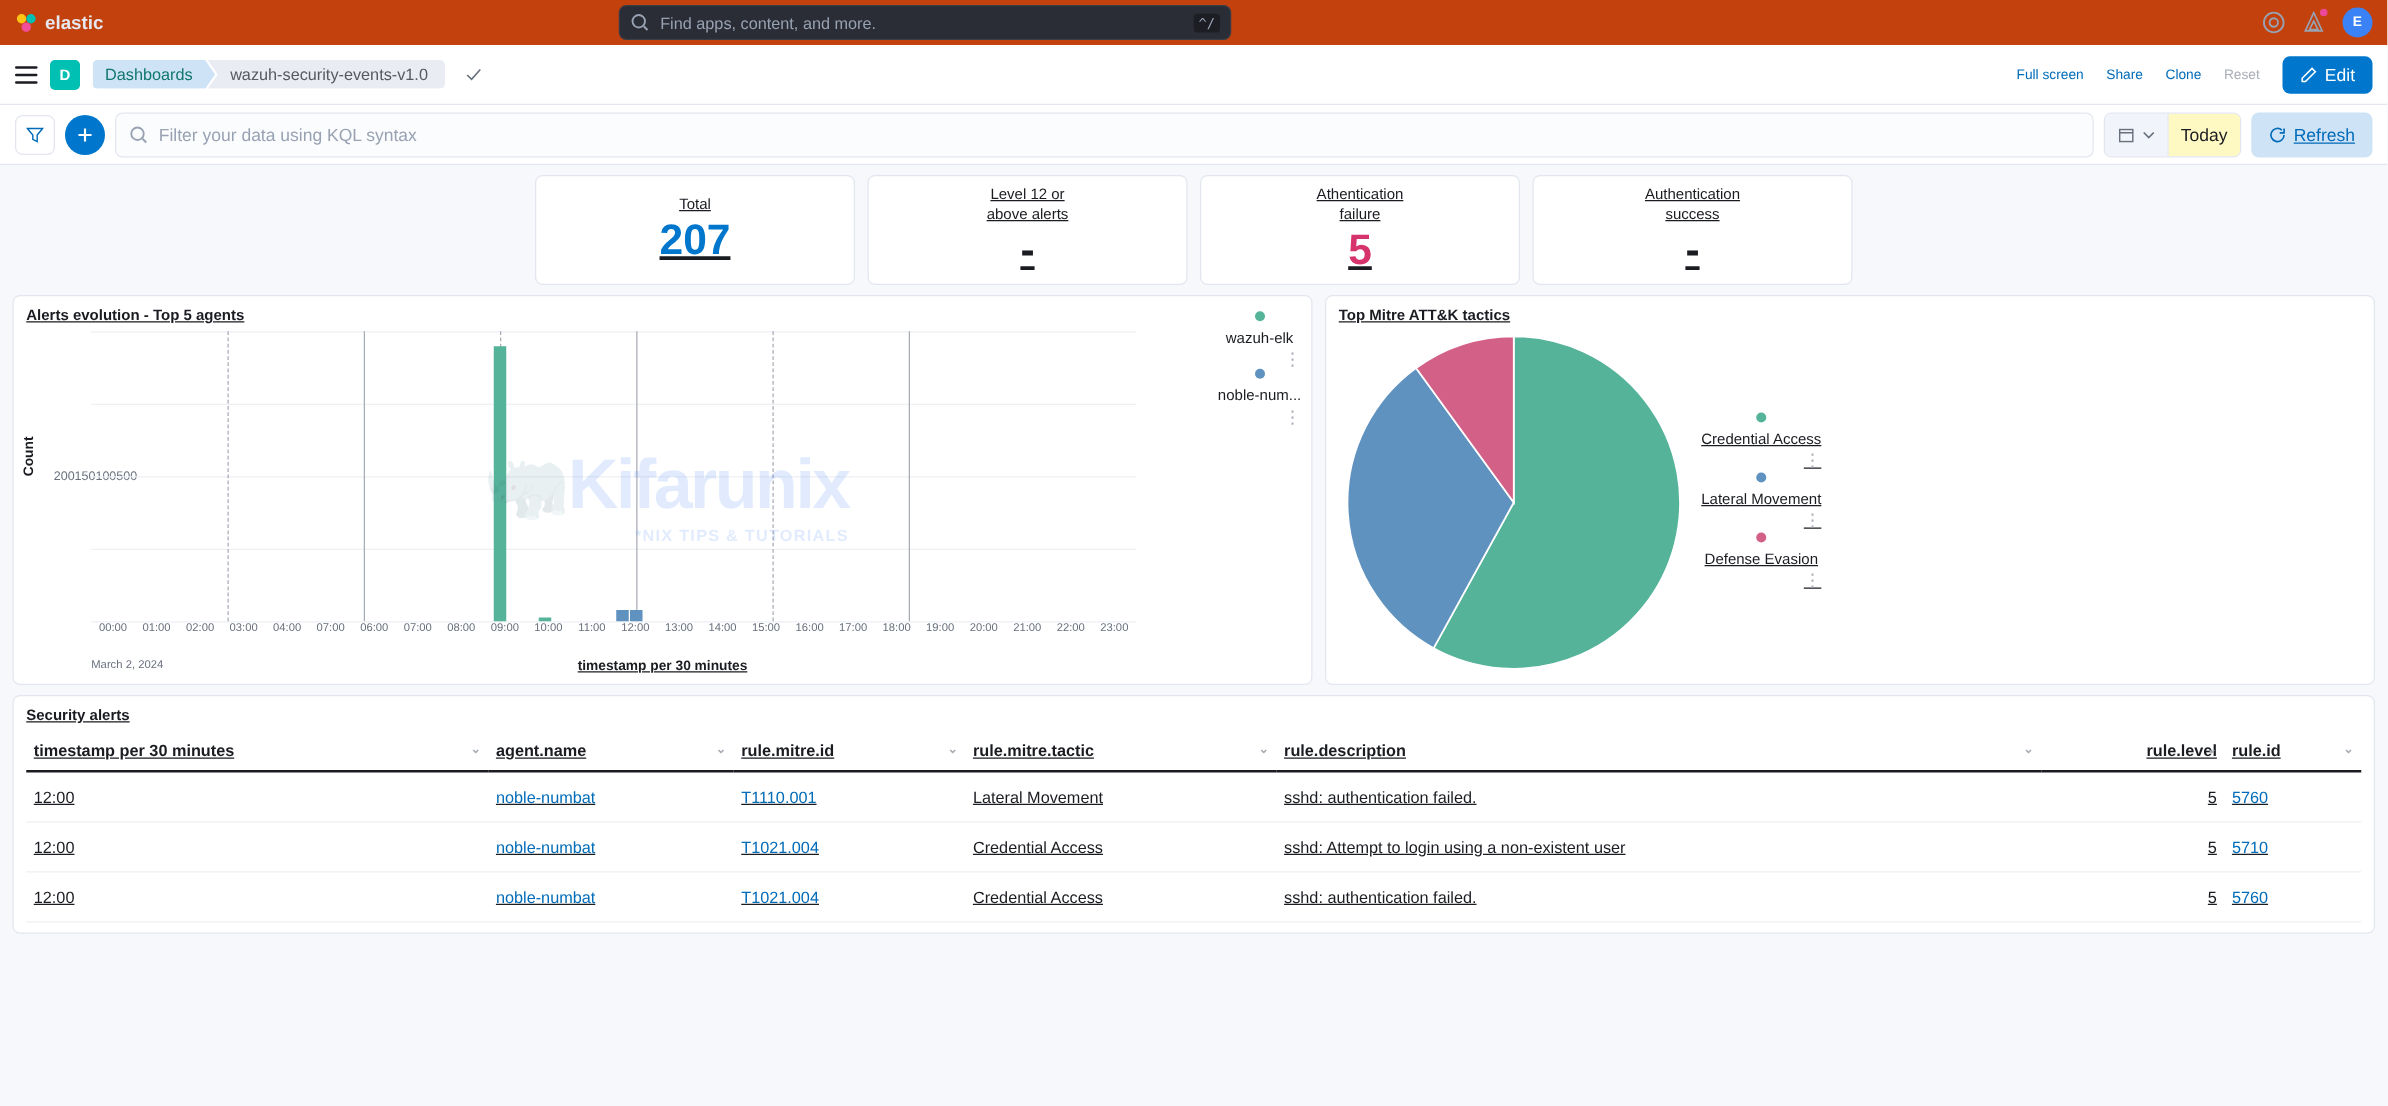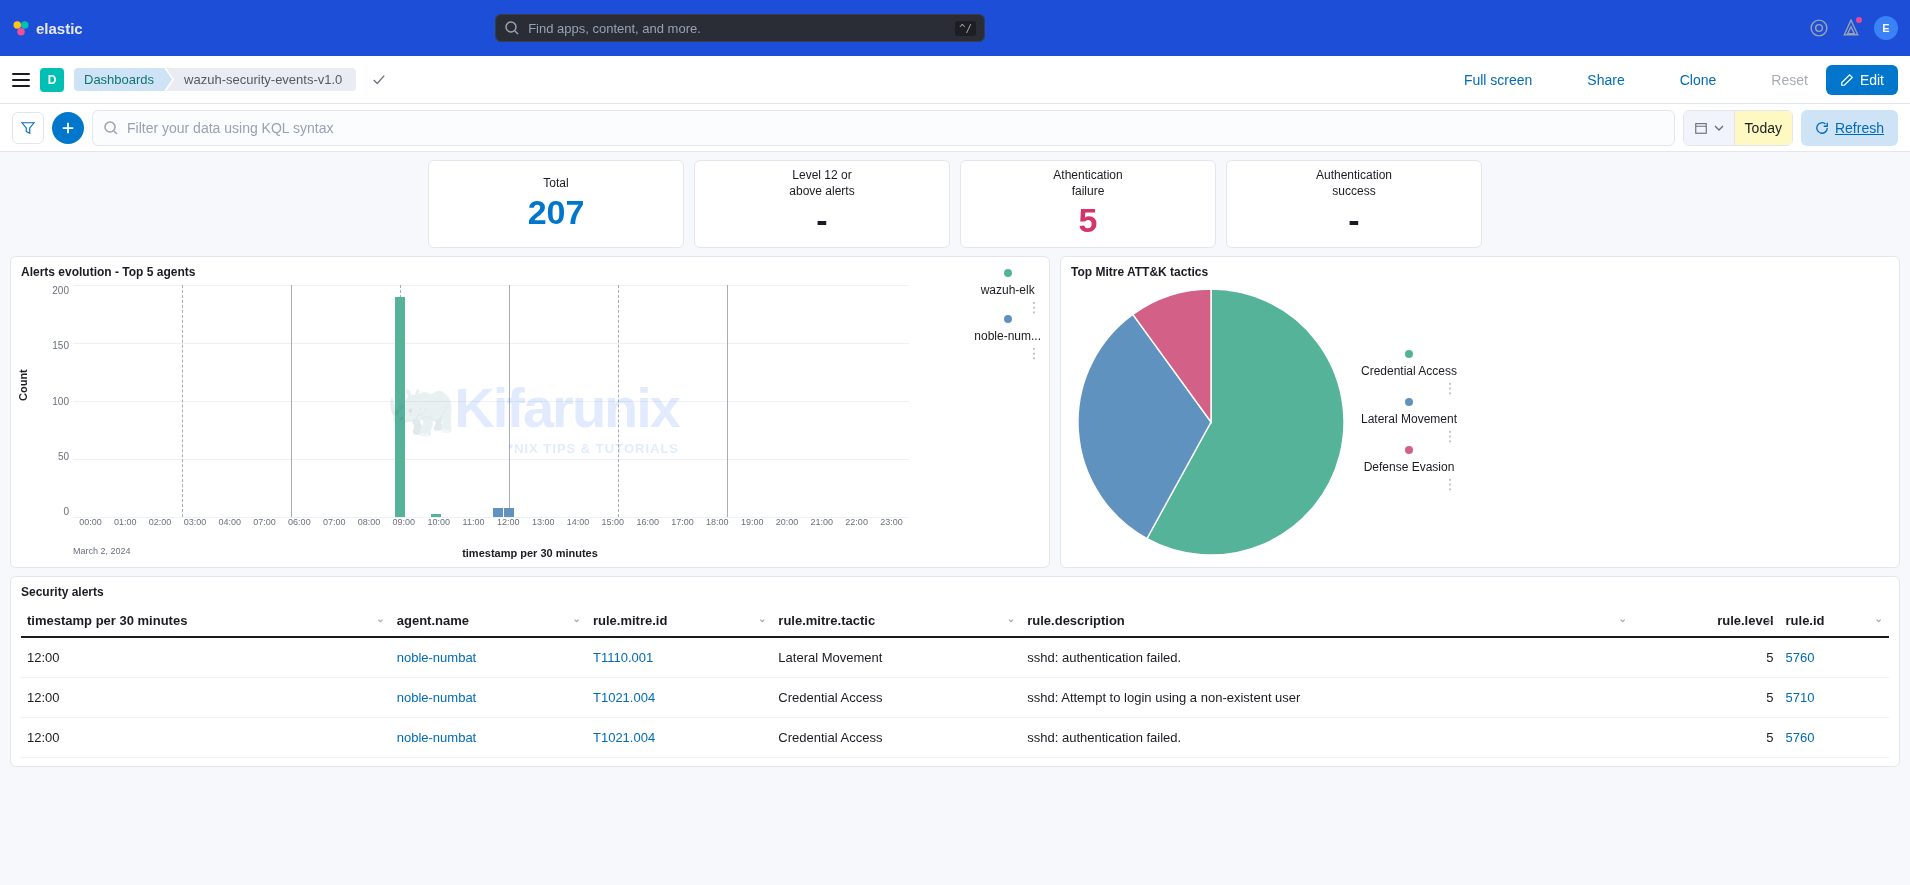--- a/index.html
+++ b/index.html
@@ -1,77 +1,77 @@
 <!DOCTYPE html>
 <html><head>
 <meta charset="utf-8">
 <style>
 * { margin: 0; padding: 0; box-sizing: border-box; font-family: -apple-system, BlinkMacSystemFont, "Segoe UI", Helvetica, Arial, sans-serif; }
 body { background: #f7f8fc; color: #1a1c21; font-size: 14px; }
 
 
-.top-header { background: #1d4ed8; height: 56px; display: flex; align-items: center; padding: 0 12px; color: #e6e8f0; }
+.top-header { background: #c2410c; height: 36px; display: flex; align-items: center; padding: 0 12px; color: #e6e8f0; }
 .elastic-logo { display: flex; align-items: center; gap: 6px; font-weight: 600; font-size: 15px; }
 .elastic-logo-icon { width: 18px; height: 18px; }
 .search-box { flex: 0 0 490px; margin-left: auto; margin-right: auto; background: #2a2d35; border: 1px solid #3a3d45; border-radius: 6px; height: 28px; display: flex; align-items: center; padding: 0 8px; color: #98a2b3; font-size: 13px; gap: 8px; }
 .search-box .kbd { margin-left: auto; font-family: monospace; font-size: 11px; background: #1c1e24; padding: 1px 4px; border-radius: 3px; color: #98a2b3; }
 .header-right { display: flex; align-items: center; gap: 14px; margin-left: auto; }
 .header-icon { width: 18px; height: 18px; color: #98a2b3; cursor: pointer; position: relative; }
 .notif-dot { position: absolute; top: -2px; right: -2px; width: 6px; height: 6px; background: #ec4899; border-radius: 50%; }
 .avatar { width: 24px; height: 24px; background: #3b82f6; border-radius: 50%; display: flex; align-items: center; justify-content: center; color: white; font-size: 11px; font-weight: 600; cursor: pointer; }
 
 
 .sub-header { background: #fff; height: 48px; display: flex; align-items: center; padding: 0 12px; border-bottom: 1px solid #e3e6ef; gap: 10px; }
 .hamburger { width: 18px; height: 14px; display: flex; flex-direction: column; justify-content: space-between; cursor: pointer; }
 .hamburger span { height: 2px; background: #1a1c21; border-radius: 1px; }
 .space-badge { background: #00bfb3; color: #fff; width: 24px; height: 24px; border-radius: 4px; display: flex; align-items: center; justify-content: center; font-weight: 700; font-size: 12px; cursor: pointer; }
 .breadcrumb { display: flex; align-items: center; }
 .crumb { padding: 4px 14px 4px 10px; font-size: 13px; position: relative; cursor: pointer; }
 .crumb.first { background: #cfe3f7; color: #0f766e; border-radius: 4px 0 0 4px; clip-path: polygon(0 0, calc(100% - 8px) 0, 100% 50%, calc(100% - 8px) 100%, 0 100%); padding-right: 18px; }
 .crumb.second { background: #e9edf3; color: #56595f; padding-left: 18px; padding-right: 14px; border-radius: 0 4px 4px 0; clip-path: polygon(0 0, 100% 0, 100% 100%, 0 100%, 8px 50%); margin-left: -6px; }
 .check-icon { margin-left: 6px; color: #69707d; }
 .sub-header-right { margin-left: auto; display: flex; align-items: center; gap: 18px; }
-.header-link { color: #006bb8; font-size: 14px; cursor: pointer; margin-left: 37px; }
+.header-link { color: #006bb8; font-size: 11px; cursor: pointer; }
 .header-link.disabled { color: #a8acb5; cursor: default; }
 .edit-btn { background: #0077cc; color: #fff; border: none; border-radius: 6px; padding: 7px 14px; font-size: 14px; display: flex; align-items: center; gap: 6px; cursor: pointer; }
 
 
 .filter-row { background: #fff; height: 48px; display: flex; align-items: center; padding: 0 12px; border-bottom: 1px solid #e3e6ef; gap: 8px; }
 .filter-icon-btn { width: 32px; height: 32px; border: 1px solid #e3e6ef; border-radius: 6px; display: flex; align-items: center; justify-content: center; color: #006bb8; cursor: pointer; background: #fff; }
 .add-btn { width: 32px; height: 32px; background: #0077cc; border-radius: 50%; display: flex; align-items: center; justify-content: center; color: #fff; cursor: pointer; }
 .kql-box { flex: 1; height: 36px; border: 1px solid #e3e6ef; border-radius: 6px; display: flex; align-items: center; padding: 0 10px; gap: 8px; color: #98a2b3; background: #fbfcfd; }
 .date-picker { display: flex; align-items: stretch; height: 36px; border: 1px solid #e3e6ef; border-radius: 6px; overflow: hidden; }
 .date-seg { display: flex; align-items: center; padding: 0 10px; cursor: pointer; gap: 6px; }
 .date-seg.calendar { background: #f1f4fa; border-right: 1px solid #e3e6ef; color: #69707d; }
 .date-seg.today { background: #fef9c3; font-weight: 400; }
 .refresh-btn { background: #cfe3f7; color: #006bb8; border: none; border-radius: 6px; padding: 0 14px; height: 36px; font-size: 14px; display: flex; align-items: center; gap: 6px; cursor: pointer; }
 .refresh-btn span { text-decoration: underline; }
 
 
-.content { padding: 8px 10px; }
+.content { padding: 8px 10px; text-decoration: underline; }
 
 
 .metric-row { display: flex; gap: 10px; justify-content: center; padding: 0 0 8px 0; }
 .metric-card { background: #fff; border-radius: 6px; border: 1px solid #e3e6ef; width: 256px; height: 88px; display: flex; flex-direction: column; align-items: center; justify-content: center; }
 .metric-label { font-size: 12px; color: #1a1c21; text-align: center; line-height: 1.3; }
 .metric-value { font-size: 34px; font-weight: 700; margin-top: 2px; }
 .metric-value.blue { color: #0077cc; }
 .metric-value.pink { color: #d6336c; }
 .metric-value.dash { color: #1a1c21; }
 
 
 .panel-row { display: flex; gap: 10px; }
 .panel { background: #fff; border-radius: 6px; border: 1px solid #e3e6ef; padding: 8px 10px; }
 .panel-title { font-size: 12px; font-weight: 700; margin-bottom: 6px; }
 .chart-panel { flex: 0 0 1040px; height: 312px; position: relative; }
 .pie-panel { flex: 1; height: 312px; position: relative; }
 
 
 .bar-chart { position: relative; height: 260px; margin-left: 52px; margin-right: 130px; }
-.y-axis { position: absolute; left: -30px; top: 0; bottom: 28px; display: flex; flex-direction: column; justify-content: space-between; font-size: 10px; color: #69707d; text-align: right; width: 26px; }
+.y-axis { position: absolute; left: -30px; top: 0; bottom: 28px; display: flex; flex-direction: row; justify-content: space-between; font-size: 10px; color: #69707d; text-align: right; width: 26px; align-items: center; }
 .y-title { position: absolute; left: -50px; top: 50%; transform: rotate(-90deg) translateX(20px); transform-origin: left; font-size: 11px; font-weight: 600; }
 .plot-area { position: absolute; left: 0; right: 0; top: 0; bottom: 28px; }
 .grid-line { position: absolute; left: 0; right: 0; height: 1px; background: #eef0f4; }
 .v-solid { position: absolute; top: 0; bottom: 0; width: 1px; background: #a8acb5; }
 .v-dashed { position: absolute; top: 0; bottom: 0; width: 0; border-left: 1px dashed #a8acb5; }
 .bar { position: absolute; bottom: 0; width: 10px; }
 .x-axis { position: absolute; left: 0; right: 0; bottom: 0; height: 28px; display: flex; font-size: 9px; color: #69707d; }
 .x-tick { flex: 1; text-align: center; }
 .x-date { position: absolute; bottom: -11px; left: 0; font-size: 9px; color: #69707d; }
 .x-title { text-align: center; font-size: 11px; font-weight: 600; margin-top: 2px; }

